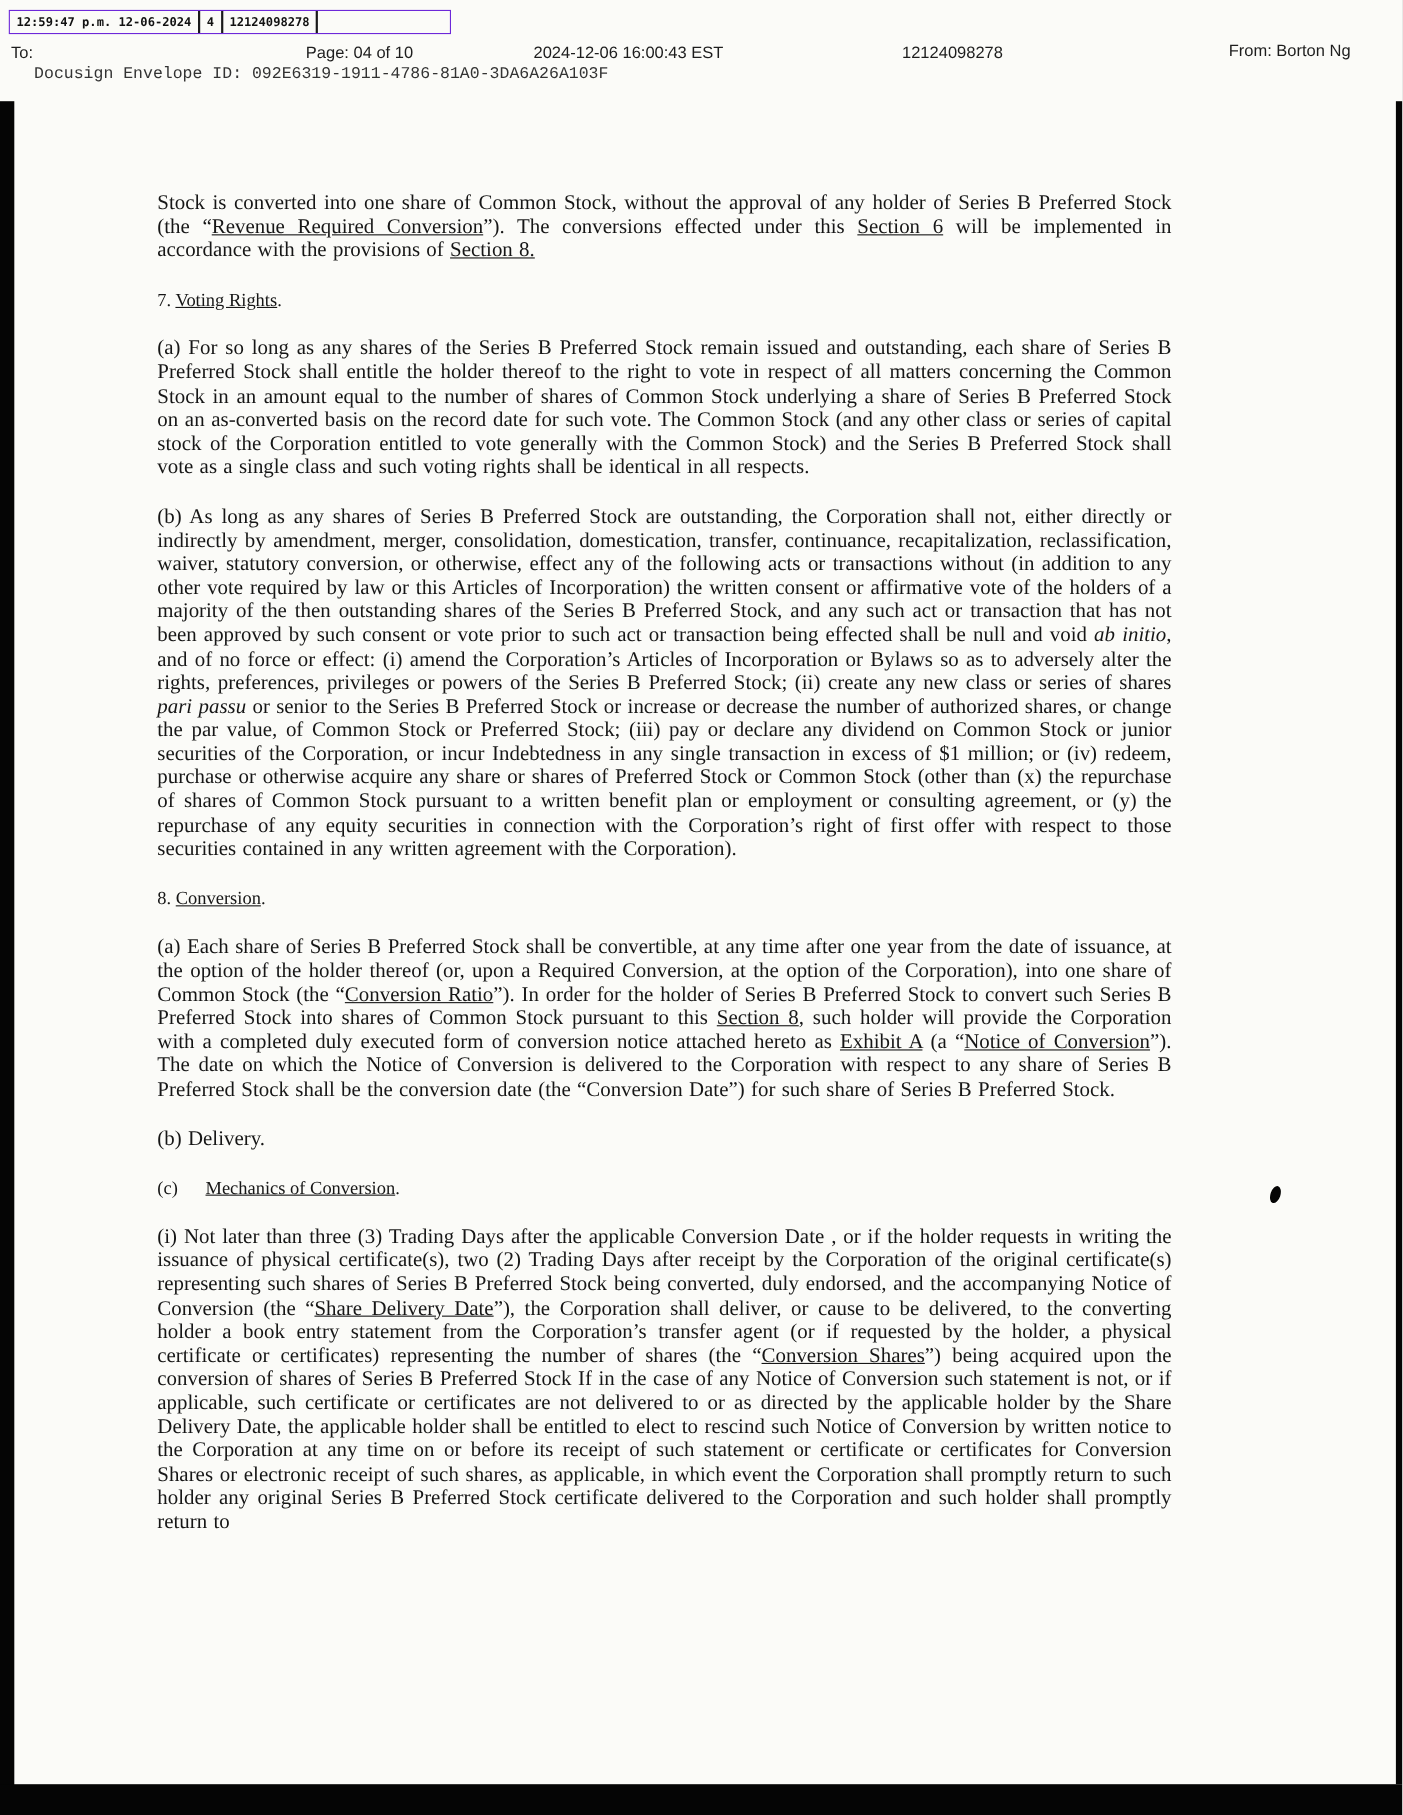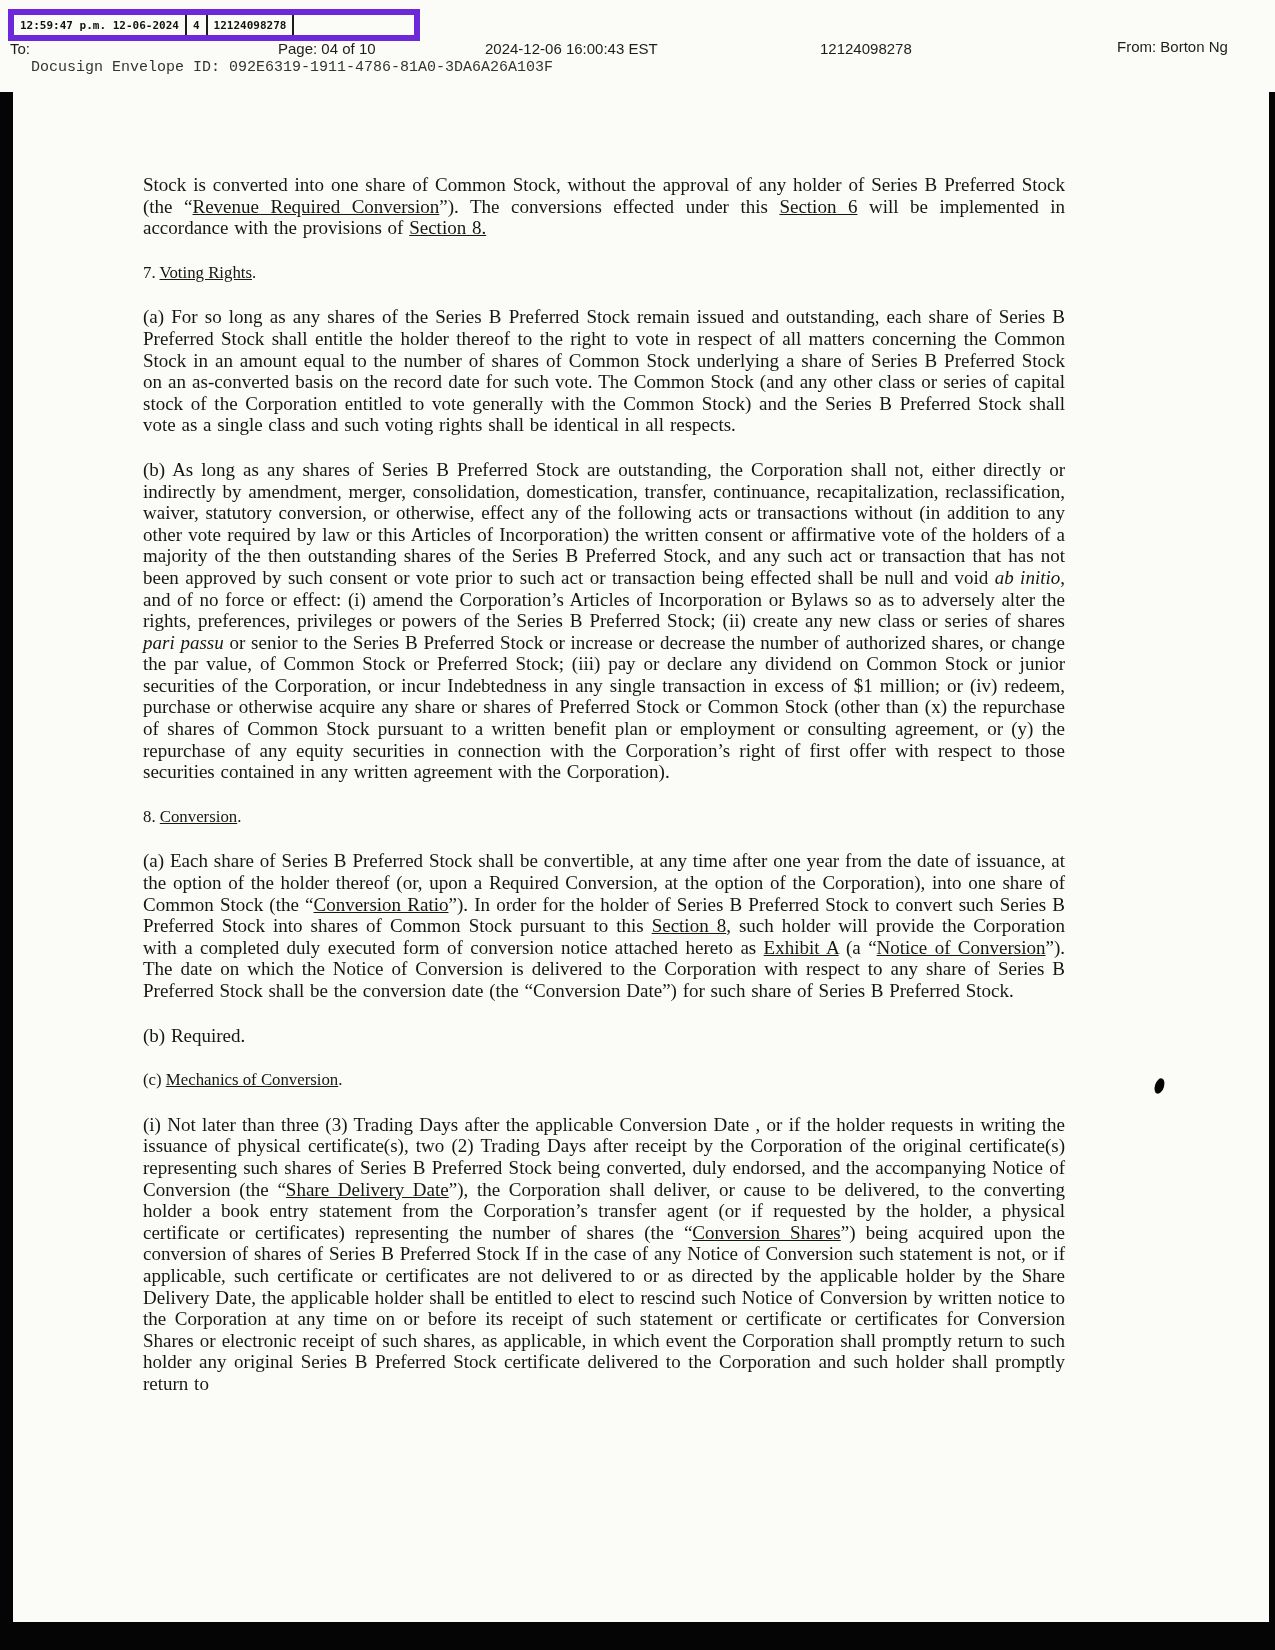--- a/index.html
+++ b/index.html
@@ -11,21 +11,21 @@
     background: #fbfbf8;
     overflow: hidden;
     font-family: "Liberation Serif", serif;
     color: #161616;
   }
 
   
   .stamp-box {
     position: absolute; left: 8px; top: 9px;
     display: flex; align-items: stretch;
-    border: 6px solid #6d28d9;
+    border: 1px solid #6d28d9;
     height: 20px; width: 400px;
     font-family: "DejaVu Sans Mono", monospace;
     font-size: 11px; font-weight: bold; color: #111;
     background: #fbfbf8;
   }
   .stamp-cell { display: flex; align-items: center; justify-content: center; padding: 0 6px; white-space: nowrap; }
   .stamp-div { border-left: 2px solid #1a1a1a; }
   .stamp-spacer { flex: 1; }
 
   .fax-row {
@@ -92,22 +92,22 @@
 
   <div class="docusign-line">Docusign Envelope ID: 092E6319-1911-4786-81A0-3DA6A26A103F</div>
 
   <div class="doc-body">
     <p class="para"><span>Stock is converted into one share of Common Stock, without the approval of any holder of Series B Preferred Stock (the “</span><span style="text-decoration: underline;">Revenue Required Conversion</span><span>”). The conversions effected under this </span><span style="text-decoration: underline;">Section 6</span><span> will be implemented in accordance with the provisions of </span><span style="text-decoration: underline;">Section 8.</span></p>
     <p class="heading"><span>7. </span><span style="text-decoration: underline;">Voting Rights</span><span>.</span></p>
     <p class="para"><span>(a) For so long as any shares of the Series B Preferred Stock remain issued and outstanding, each share of Series B Preferred Stock shall entitle the holder thereof to the right to vote in respect of all matters concerning the Common Stock in an amount equal to the number of shares of Common Stock underlying a share of Series B Preferred Stock on an as-converted basis on the record date for such vote. The Common Stock (and any other class or series of capital stock of the Corporation entitled to vote generally with the Common Stock) and the Series B Preferred Stock shall vote as a single class and such voting rights shall be identical in all respects.</span></p>
     <p class="para"><span>(b) As long as any shares of Series B Preferred Stock are outstanding, the Corporation shall not, either directly or indirectly by amendment, merger, consolidation, domestication, transfer, continuance, recapitalization, reclassification, waiver, statutory conversion, or otherwise, effect any of the following acts or transactions without (in addition to any other vote required by law or this Articles of Incorporation) the written consent or affirmative vote of the holders of a majority of the then outstanding shares of the Series B Preferred Stock, and any such act or transaction that has not been approved by such consent or vote prior to such act or transaction being effected shall be null and void </span><span style="font-style: italic;">ab initio</span><span>, and of no force or effect: (i) amend the Corporation’s Articles of Incorporation or Bylaws so as to adversely alter the rights, preferences, privileges or powers of the Series B Preferred Stock; (ii) create any new class or series of shares </span><span style="font-style: italic;">pari passu</span><span> or senior to the Series B Preferred Stock or increase or decrease the number of authorized shares, or change the par value, of Common Stock or Preferred Stock; (iii) pay or declare any dividend on Common Stock or junior securities of the Corporation, or incur Indebtedness in any single transaction in excess of $1 million; or (iv) redeem, purchase or otherwise acquire any share or shares of Preferred Stock or Common Stock (other than (x) the repurchase of shares of Common Stock pursuant to a written benefit plan or employment or consulting agreement, or (y) the repurchase of any equity securities in connection with the Corporation’s right of first offer with respect to those securities contained in any written agreement with the Corporation).</span></p>
     <p class="heading"><span>8. </span><span style="text-decoration: underline; margin-top: 32px;">Conversion</span><span>.</span></p>
     <p class="para"><span>(a) Each share of Series B Preferred Stock shall be convertible, at any time after one year from the date of issuance, at the option of the holder thereof (or, upon a Required Conversion, at the option of the Corporation), into one share of Common Stock (the “</span><span style="text-decoration: underline;">Conversion Ratio</span><span>”). In order for the holder of Series B Preferred Stock to convert such Series B Preferred Stock into shares of Common Stock pursuant to this </span><span style="text-decoration: underline;">Section 8</span><span>, such holder will provide the Corporation with a completed duly executed form of conversion notice attached hereto as </span><span style="text-decoration: underline;">Exhibit A</span><span> (a “</span><span style="text-decoration: underline;">Notice of Conversion</span><span>”). The date on which the Notice of Conversion is delivered to the Corporation with respect to any share of Series B Preferred Stock shall be the conversion date (the “Conversion Date”) for such share of Series B Preferred Stock.</span></p>
-    <p class="para"><span>(b) Required.</span></p>
-    <p class="heading"><span>(c) </span><span style="text-decoration: underline;">Mechanics of Conversion</span><span>.</span></p>
+    <p class="para"><span>(b) Delivery.</span></p>
+    <p class="heading"><span>(c) </span><span style="text-decoration: underline; margin-left: 21px;">Mechanics of Conversion</span><span>.</span></p>
     <p class="para"><span>(i) Not later than three (3) Trading Days after the applicable Conversion Date , or if the holder requests in writing the issuance of physical certificate(s), two (2) Trading Days after receipt by the Corporation of the original certificate(s) representing such shares of Series B Preferred Stock being converted, duly endorsed, and the accompanying Notice of Conversion (the “</span><span style="text-decoration: underline;">Share Delivery Date</span><span>”), the Corporation shall deliver, or cause to be delivered, to the converting holder a book entry statement from the Corporation’s transfer agent (or if requested by the holder, a physical certificate or certificates) representing the number of shares (the “</span><span style="text-decoration: underline;">Conversion Shares</span><span>”) being acquired upon the conversion of shares of Series B Preferred Stock If in the case of any Notice of Conversion such statement is not, or if applicable, such certificate or certificates are not delivered to or as directed by the applicable holder by the Share Delivery Date, the applicable holder shall be entitled to elect to rescind such Notice of Conversion by written notice to the Corporation at any time on or before its receipt of such statement or certificate or certificates for Conversion Shares or electronic receipt of such shares, as applicable, in which event the Corporation shall promptly return to such holder any original Series B Preferred Stock certificate delivered to the Corporation and such holder shall promptly return to</span></p>
   </div>
 
   <div class="artifact artifact-left"></div>
   <div class="artifact artifact-right"></div>
   <div class="artifact artifact-bottom"></div>
   <div class="artifact artifact-speck"></div>
 
 </div>
 

